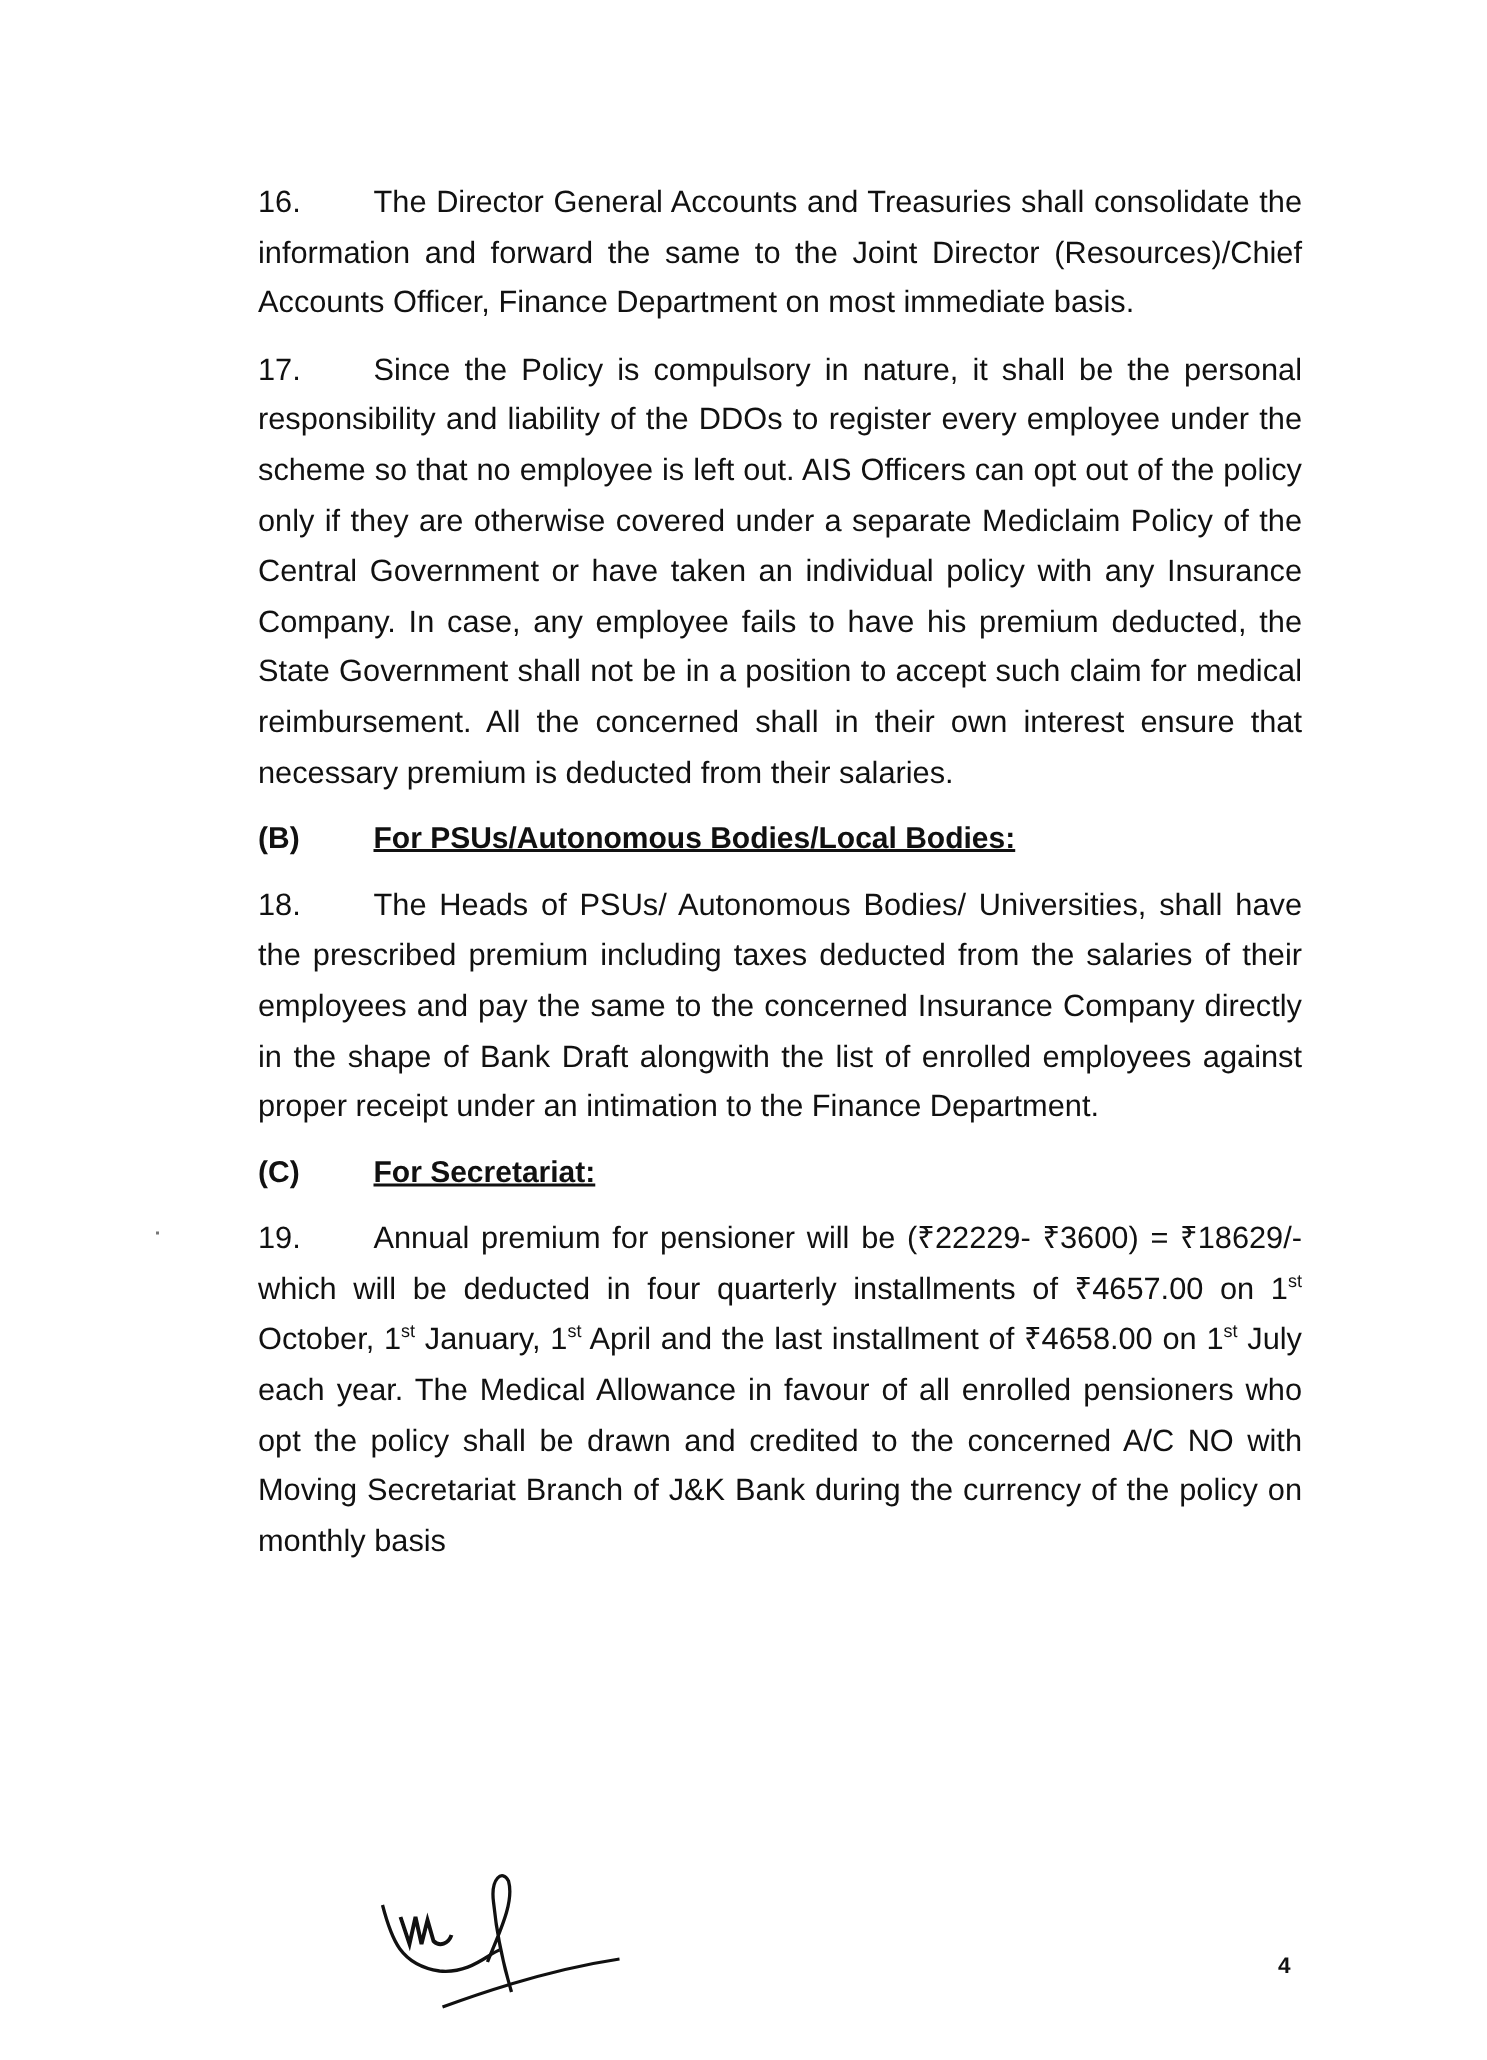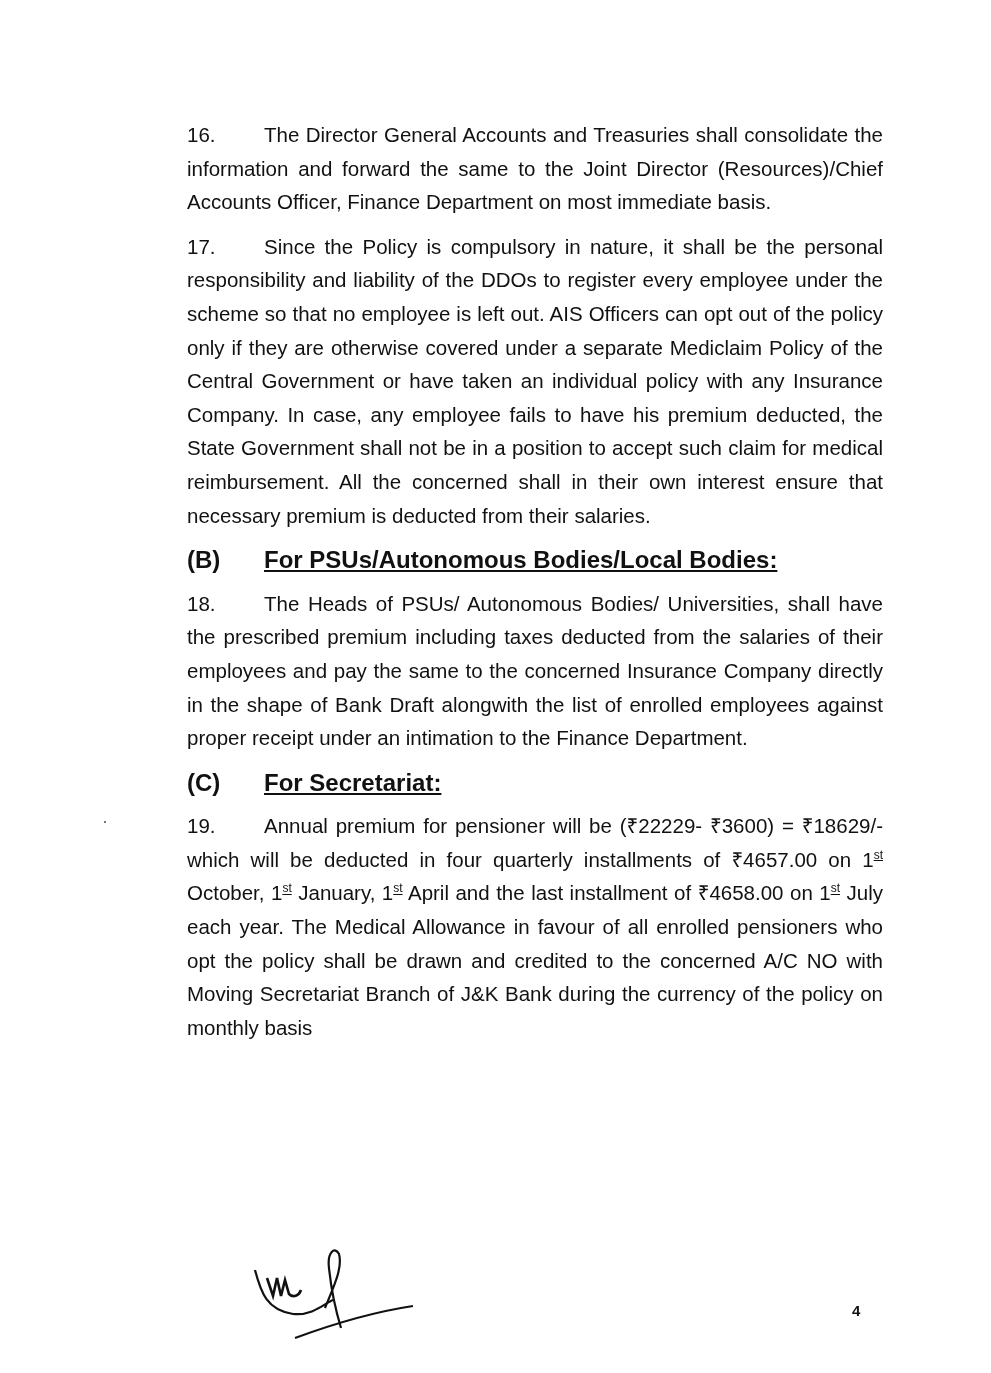--- a/index.html
+++ b/index.html
@@ -1,24 +1,24 @@
 <!DOCTYPE html>
 <html><head>
 <meta charset="utf-8">
 <style>
   html, body { margin:0; padding:0; background:#ffffff; }
   body { width:991px; height:1373px; position:relative; overflow:hidden;
          font-family:"Liberation Sans", sans-serif; color:#111; }
-  .page { position:absolute; left:187px; top:118px; width:696px; }
+  .page { position:absolute; left:172px; top:118px; width:696px; }
   .para { font-size:20.5px; line-height:33.6px; text-align:justify; margin:0 0 11px 0; }
   .num { display:inline-block; width:77px; }
-  .heading { font-size:24px; line-height:33.6px; font-weight:bold; margin:0 0 10px 0; }
+  .heading { font-size:20px; line-height:33.6px; font-weight:bold; margin:0 0 10px 0; }
   .heading .hnum { display:inline-block; width:77px; }
   .heading .htxt { text-decoration:underline; }
-  sup { font-size:12px; line-height:0;text-decoration:underline; }
+  sup { font-size:12px; line-height:0; }
   .sig { position:absolute; left:253px; top:1248px; width:170px; height:92px; }
   .pageno { position:absolute; left:852px; top:1302px; font-size:15px; font-weight:bold; }
   .speck { position:absolute; left:104px; top:821px; width:2px; height:2px; background:#777; }
 </style>
 </head>
 <body>
 
 <div class="page">
   <p class="para"><span class="num">16.</span><span>The Director General Accounts and Treasuries shall consolidate the information and forward the same to the Joint Director (Resources)/Chief Accounts Officer, Finance Department on most immediate basis.</span></p>
 

